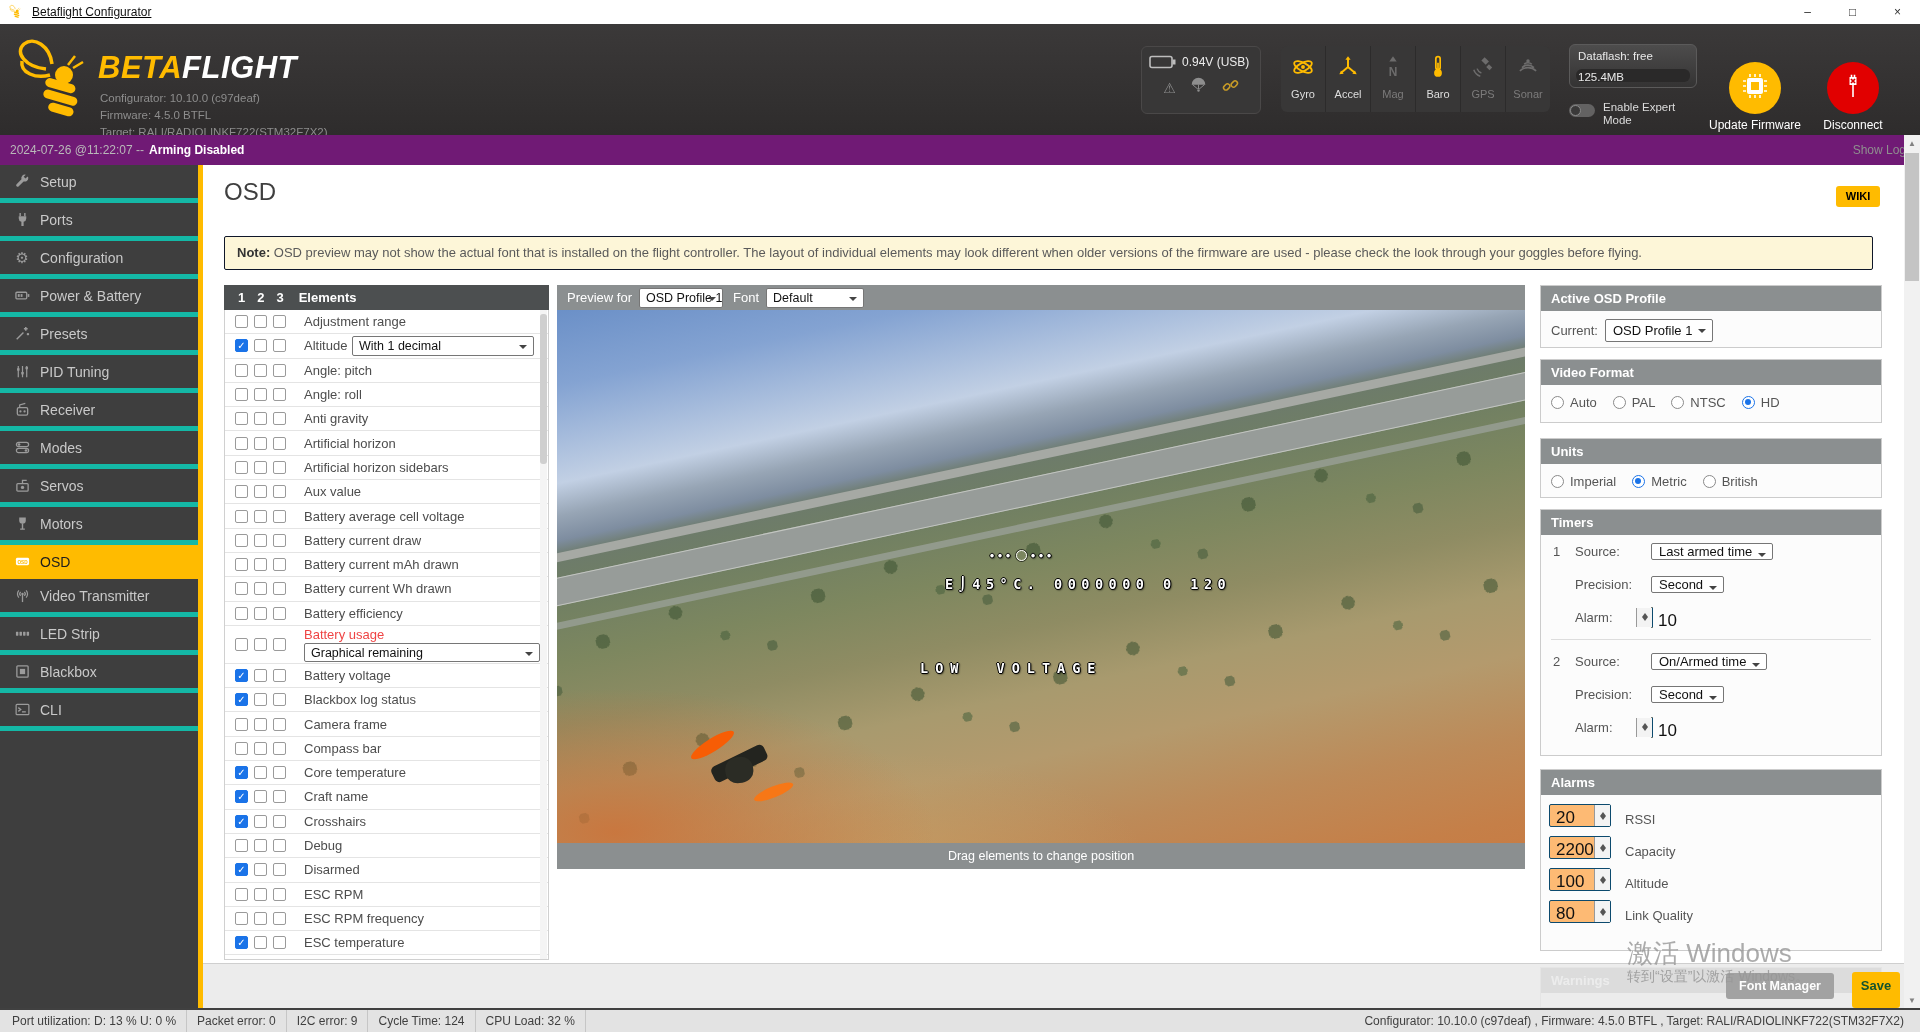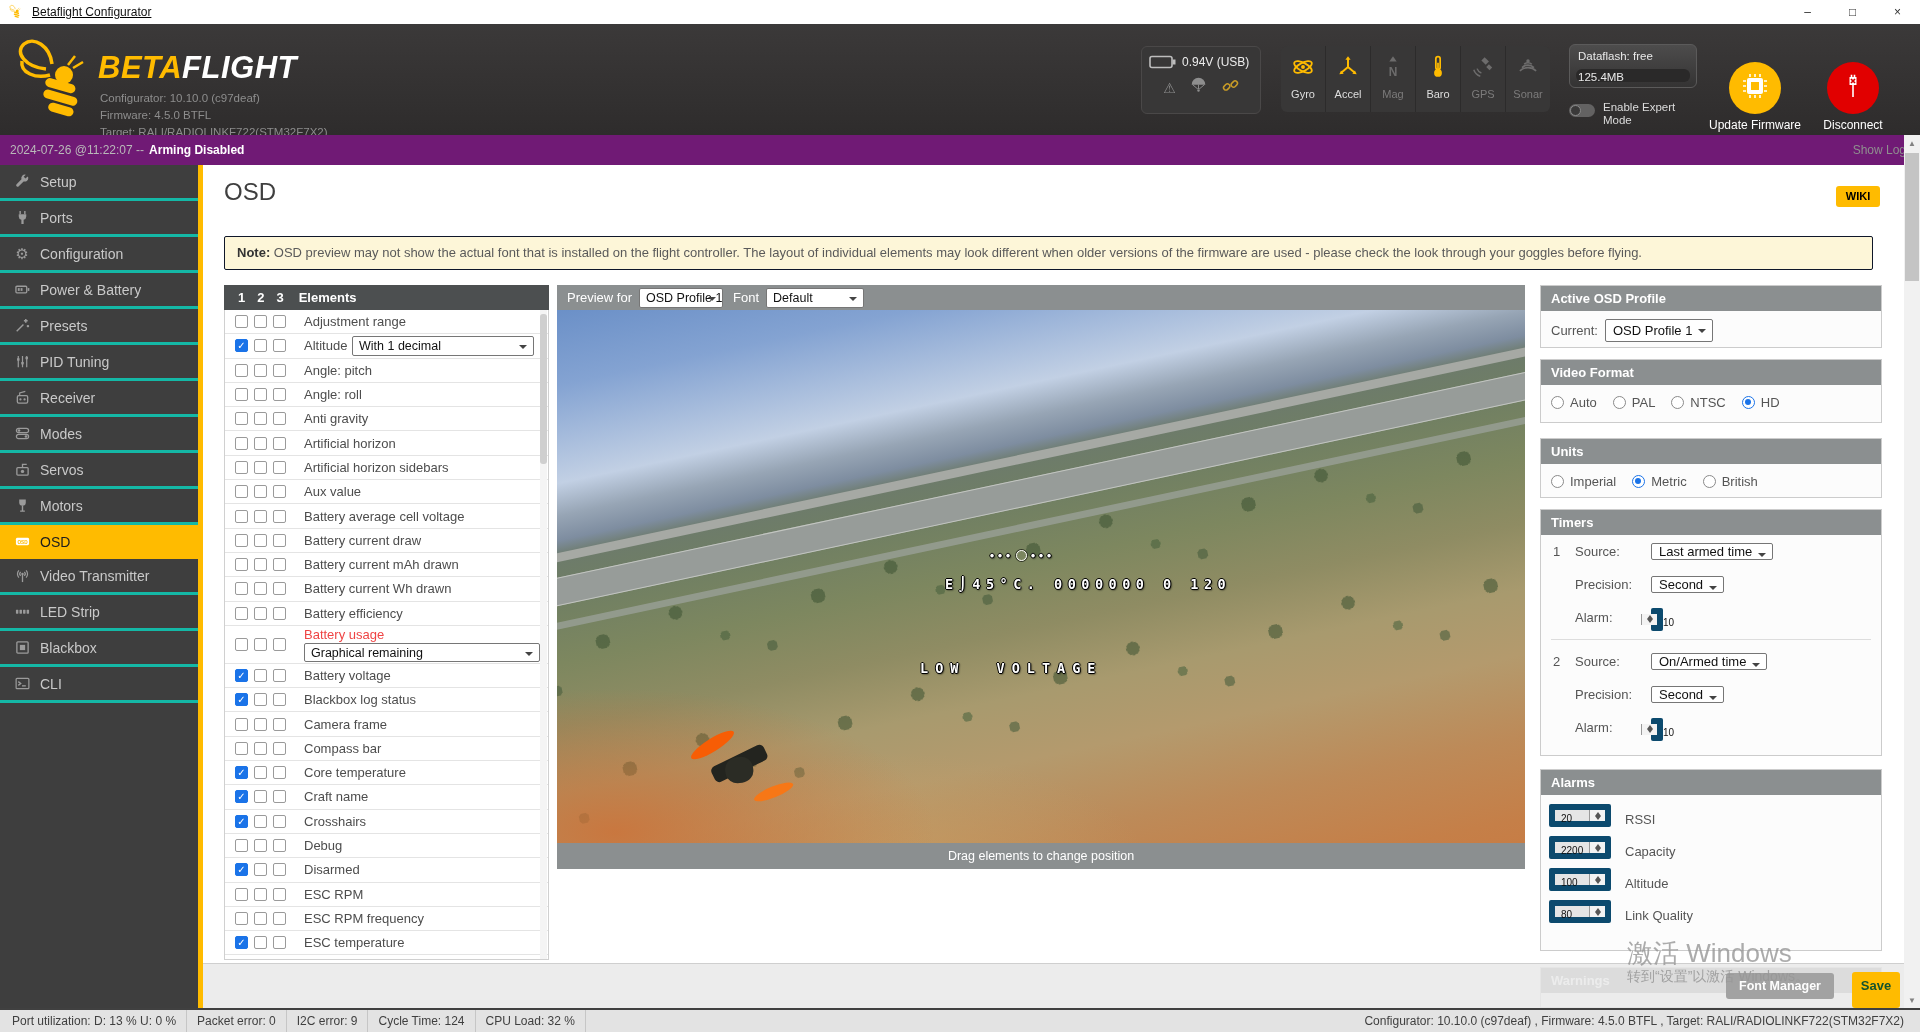--- a/index.html
+++ b/index.html
@@ -55,21 +55,21 @@
 
   
   #logbar{position:absolute;left:0;top:135px;width:1920px;height:30px;background:#701a75;display:flex;align-items:center;}
   #logbar .ltime{color:#b9b9b9;font-size:12px;margin-left:10px;}
   #logbar .lstat{color:#fff;font-size:12px;font-weight:bold;margin-left:5px;}
   #logbar .showlog{position:absolute;right:14px;color:#8f8f8f;font-size:12px;}
 
   
   #sidebar{position:absolute;left:0;top:165px;width:198px;height:843px;background:#3e3e3e;}
   #accent{position:absolute;left:198px;top:165px;width:5px;height:843px;background:#ffbb00;}
-  .sbitem{height:33px;display:flex;align-items:center;border-bottom:3px solid #14b8a6;color:#c9c9c9;}
+  .sbitem{height:33px;display:flex;align-items:center;border-bottom:5px solid #14b8a6;color:#c9c9c9;}
   .sbitem .sic{width:18px;margin-left:13px;display:flex;align-items:center;justify-content:center;color:#9b9b9b;--osd-icon-text:#3e3e3e;}
   .sbitem .slab{margin-left:9px;font-size:14px;}
   .sbitem.active{background:#ffbb00;color:#1d1d1d;border-bottom:1px solid #ffbb00;}
   .sbitem.active .sic{color:#fff;--osd-icon-text:#ffbb00;}
   .sbitem.active .slab{color:#1d1d1d;}
   .gchar{font-size:15px;line-height:15px;}
 
   
   #content-bg{position:absolute;left:203px;top:165px;width:1701px;height:843px;background:#fff;}
   #page-title{position:absolute;left:224px;top:178px;font-size:24px;color:#3f3f3f;}
@@ -153,21 +153,21 @@
   .rdot{width:13px;height:13px;border:1px solid #8a8a8a;border-radius:50%;box-sizing:border-box;background:#fff;position:relative;}
   .radio.sel-on .rdot{border:1.5px solid #1a73e8;}
   .radio.sel-on .rdot::after{content:"";position:absolute;left:2.2px;top:2.2px;width:6px;height:6px;border-radius:50%;background:#1a73e8;}
   .radio .rlab{font-size:13px;color:#555;margin-left:6px;}
   .t-row{display:flex;align-items:center;height:33px;padding-left:12px;}
   .t-idx{width:22px;font-size:13px;color:#555;}
   .t-lab{width:76px;font-size:13px;color:#555;}
   .t-ctl{width:170px;}
   .t-ctl .sel2{width:166px;}
   .t-div{border-top:1px solid #ddd;margin:5px 10px;}
-  .numbox{position:relative;background:#e5e5e5;border:6px solid #0c4a6e;border-radius:2px;height:23px;box-sizing:border-box;font-size:10px;color:#111;}
+  .numbox{position:relative;background:#fdba74;border:1px solid #0c4a6e;border-radius:2px;height:23px;box-sizing:border-box;font-size:17px;color:#111;}
   .numbox .nval{position:absolute;left:6px;top:3px;}
   .numbox .spin{position:absolute;right:0;top:0;bottom:0;width:15px;border-left:1px solid #999;display:flex;flex-direction:column;align-items:center;justify-content:center;gap:2px;background:#f3f3f3;}
   .numbox .up{border:3.5px solid transparent;border-bottom:4.5px solid #555;margin-bottom:-1px;}
   .numbox .dn{border:3.5px solid transparent;border-top:4.5px solid #555;margin-top:-1px;}
   .t-ctl .numbox{width:166px;}
   .a-row{display:flex;align-items:flex-end;height:32px;padding-left:8px;}
   .a-row .numbox{width:62px;}
   .a-lab{font-size:13px;color:#555;margin-left:14px;}
 
   

